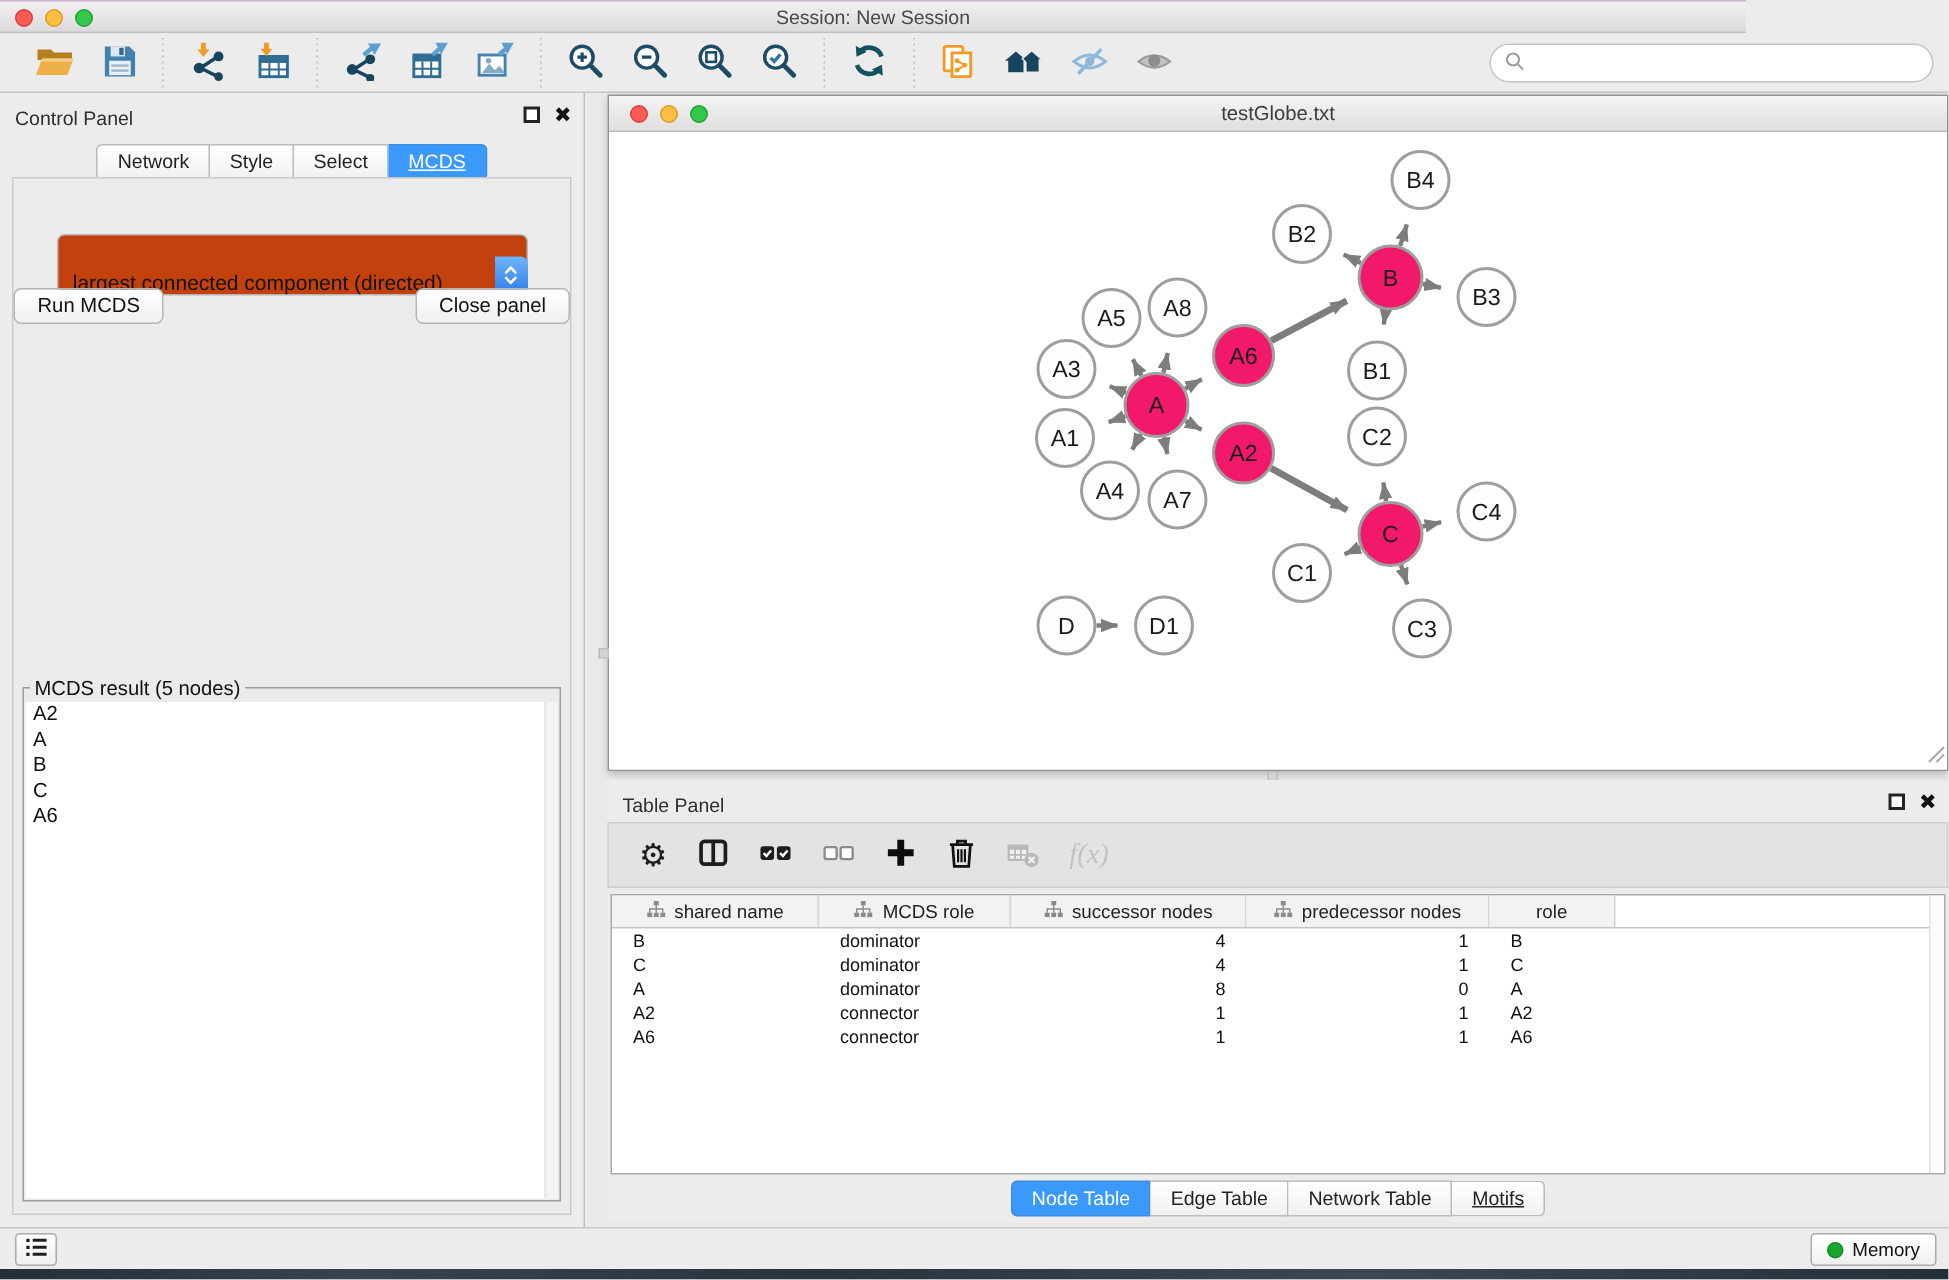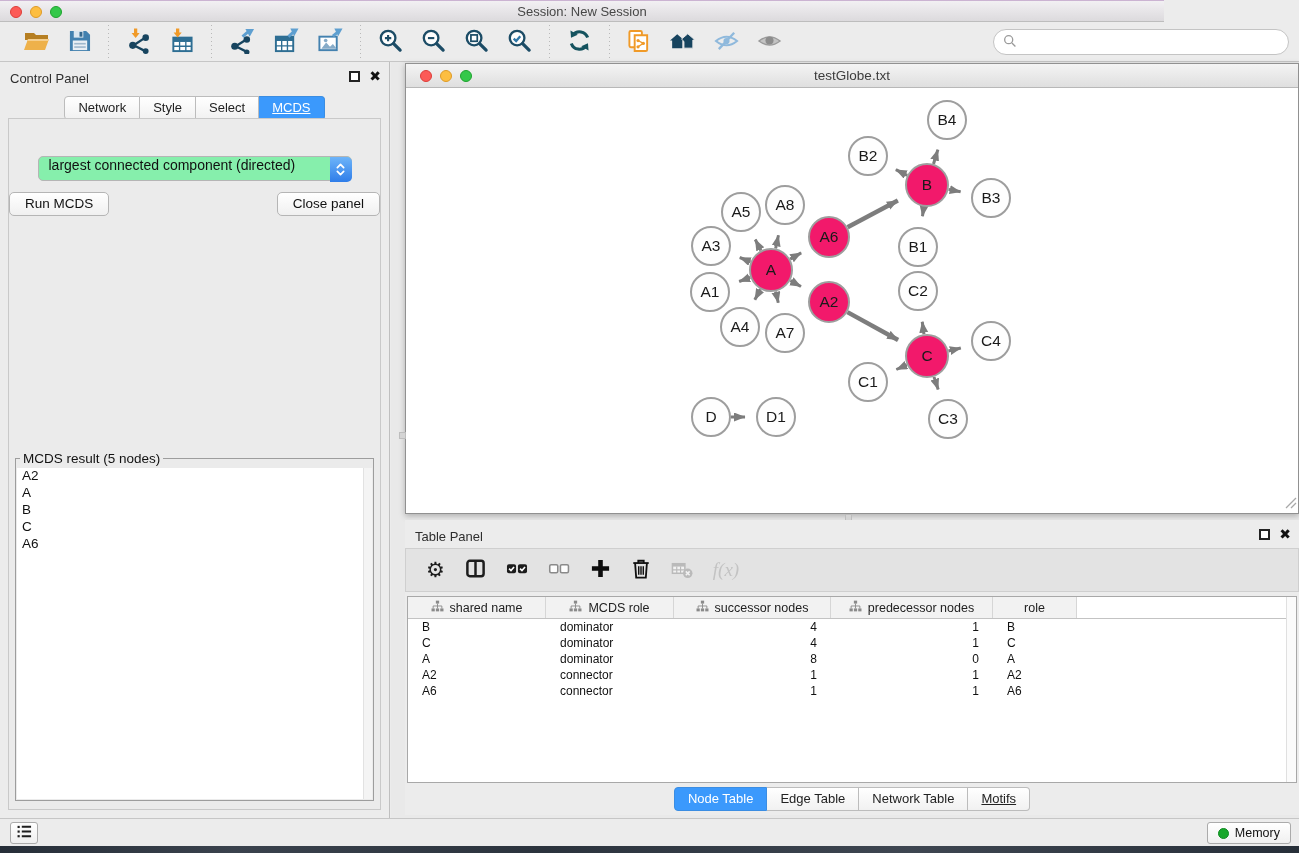--- a/index.html
+++ b/index.html
@@ -32,22 +32,22 @@
   .panel-btns { position:absolute; right:8px; top:9px; display:flex; gap:9px; align-items:center; }
   .float-btn { width:11px; height:11px; border:2px solid #222; display:inline-block; background:#fff; }
   .close-btn { font-weight:bold; font-size:14px; color:#111; line-height:11px; }
   .tabrow { position:absolute; top:34px; left:0; right:0; display:flex; justify-content:center; }
   .tab { border:1px solid #bcbcbc; border-left:none; background:linear-gradient(#ffffff,#f1f1f1); padding:3px 13px 4px; font-size:13px; color:#222; }
   .tab:first-child { border-left:1px solid #bcbcbc; border-radius:4px 0 0 4px; }
   .tab:last-child { border-radius:0 4px 4px 0;text-decoration:underline; }
   .tab.active { background:#3b99fc; color:#fff; border-color:#3b8de2; }
   .cp-content { position:absolute; left:8px; right:8px; top:56px; bottom:8px; border:1px solid #c9c9c9; background:#ebebeb; }
   .opt-label { position:absolute; top:15px; left:0; right:0; text-align:center; color:#111; }
-  .combo { position:absolute; top:37px; left:50%; transform:translateX(-50%); width:314px; height:25px; background:#86efac;
-    border:1px solid #b5b5b5; border-radius:5px; display:flex; align-items:flex-start; }
+  .combo { position:absolute; top:37px; left:50%; transform:translateX(-50%); width:314px; height:41px; background:#c2410c;
+    border:1px solid #b5b5b5; border-radius:5px; display:flex; align-items:flex-end; }
   .combo .cv { flex:1; padding-left:10px; font-size:14px; color:#111; white-space:nowrap; }
   .combo .stepper { width:22px; height:25px; margin-right:-1px; border-radius:0 5px 5px 0;
     background:linear-gradient(#6db4f9,#2f7de9); display:flex; align-items:center; justify-content:center; }
   .btnrow { position:absolute; top:73px; left:0; right:0; display:flex; justify-content:space-between; gap:14px; }
   .pushbtn { background:linear-gradient(#ffffff,#f0f0f0); border:1px solid #b5b5b5; border-radius:5px; padding:3px 15px 4px; font-size:13.5px; color:#111; }
   fieldset.resultbox { position:absolute; left:6px; right:6px; top:332px; bottom:8px; border:1px solid #9d9d9d; background:#ebebeb; padding:0; }
   fieldset.resultbox legend { margin-left:4px; padding:0 3px; font-size:13.5px; color:#111; }
   .listbox { position:absolute; left:1px; right:1px; top:2px; bottom:1px; background:#fff; overflow:hidden; }
   .list-item { font-size:13.5px; color:#111; padding:0 0 1px 5px; line-height:16px; }
   .vscroll { position:absolute; right:0; top:0; bottom:0; width:9px; background:#f4f4f4; border-left:1px solid #e2e2e2; }

